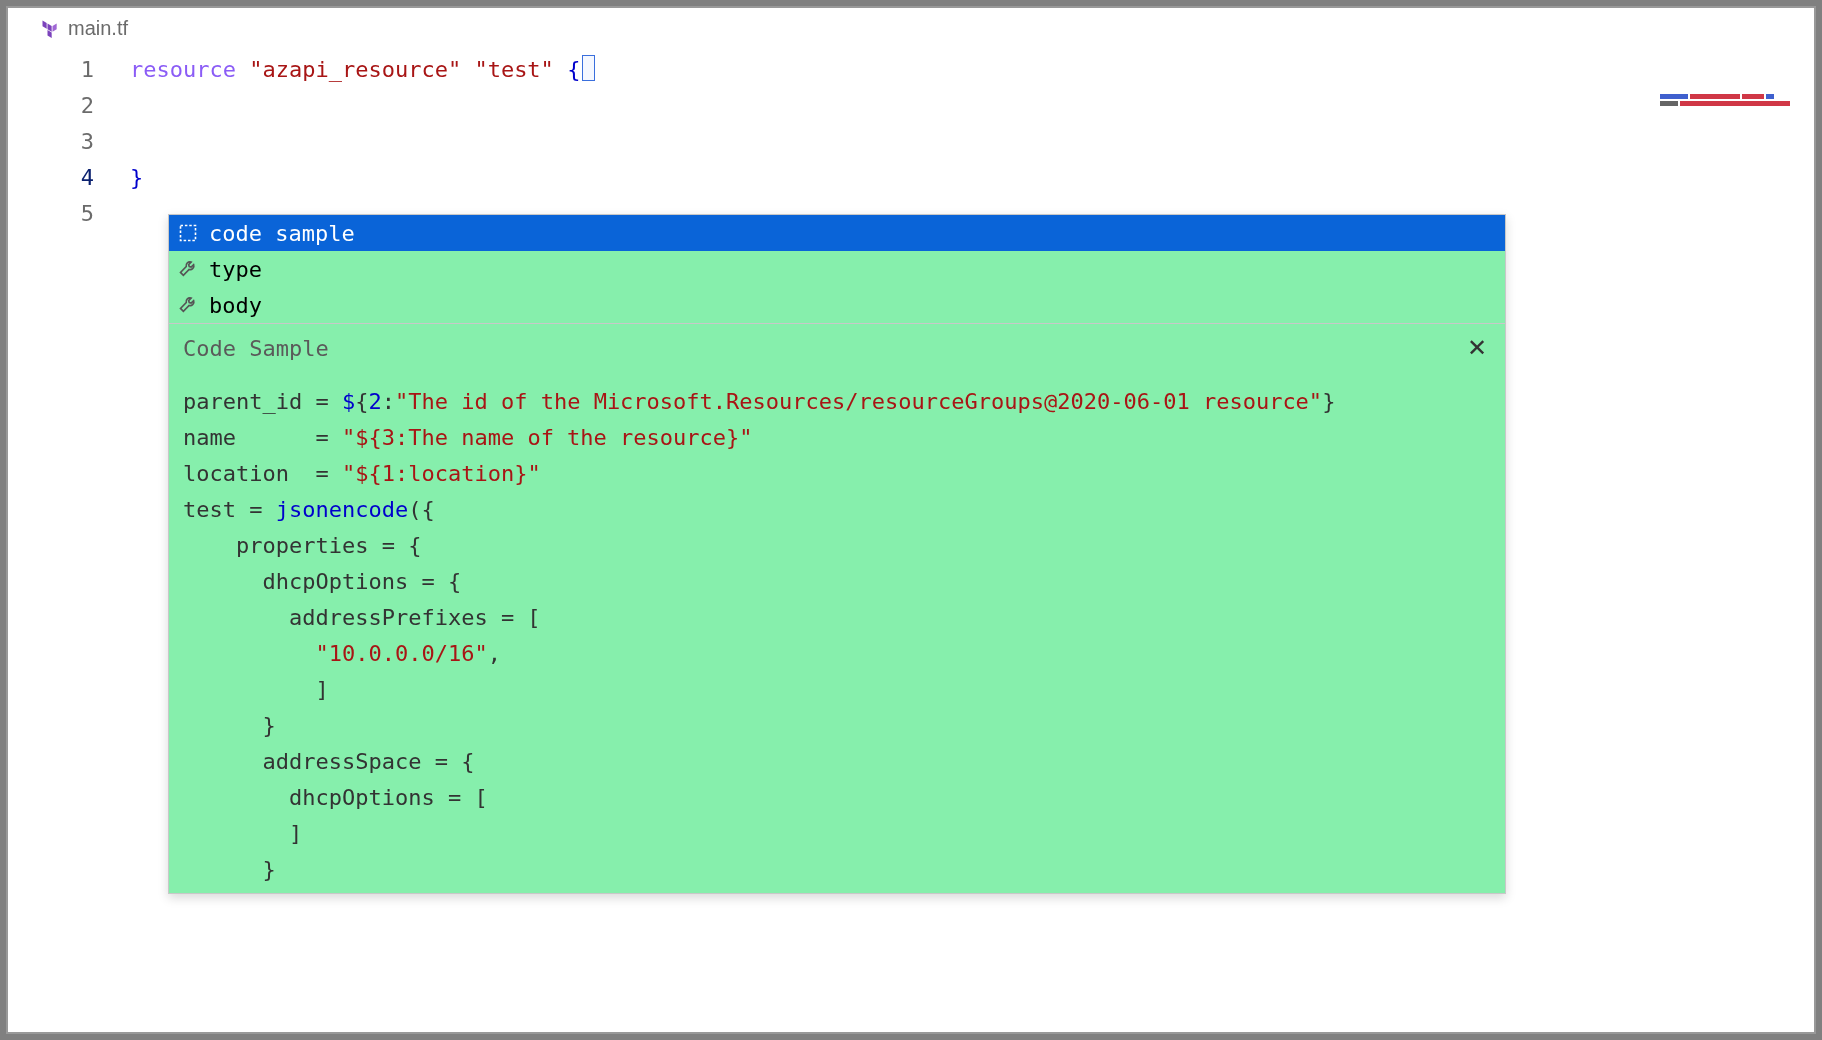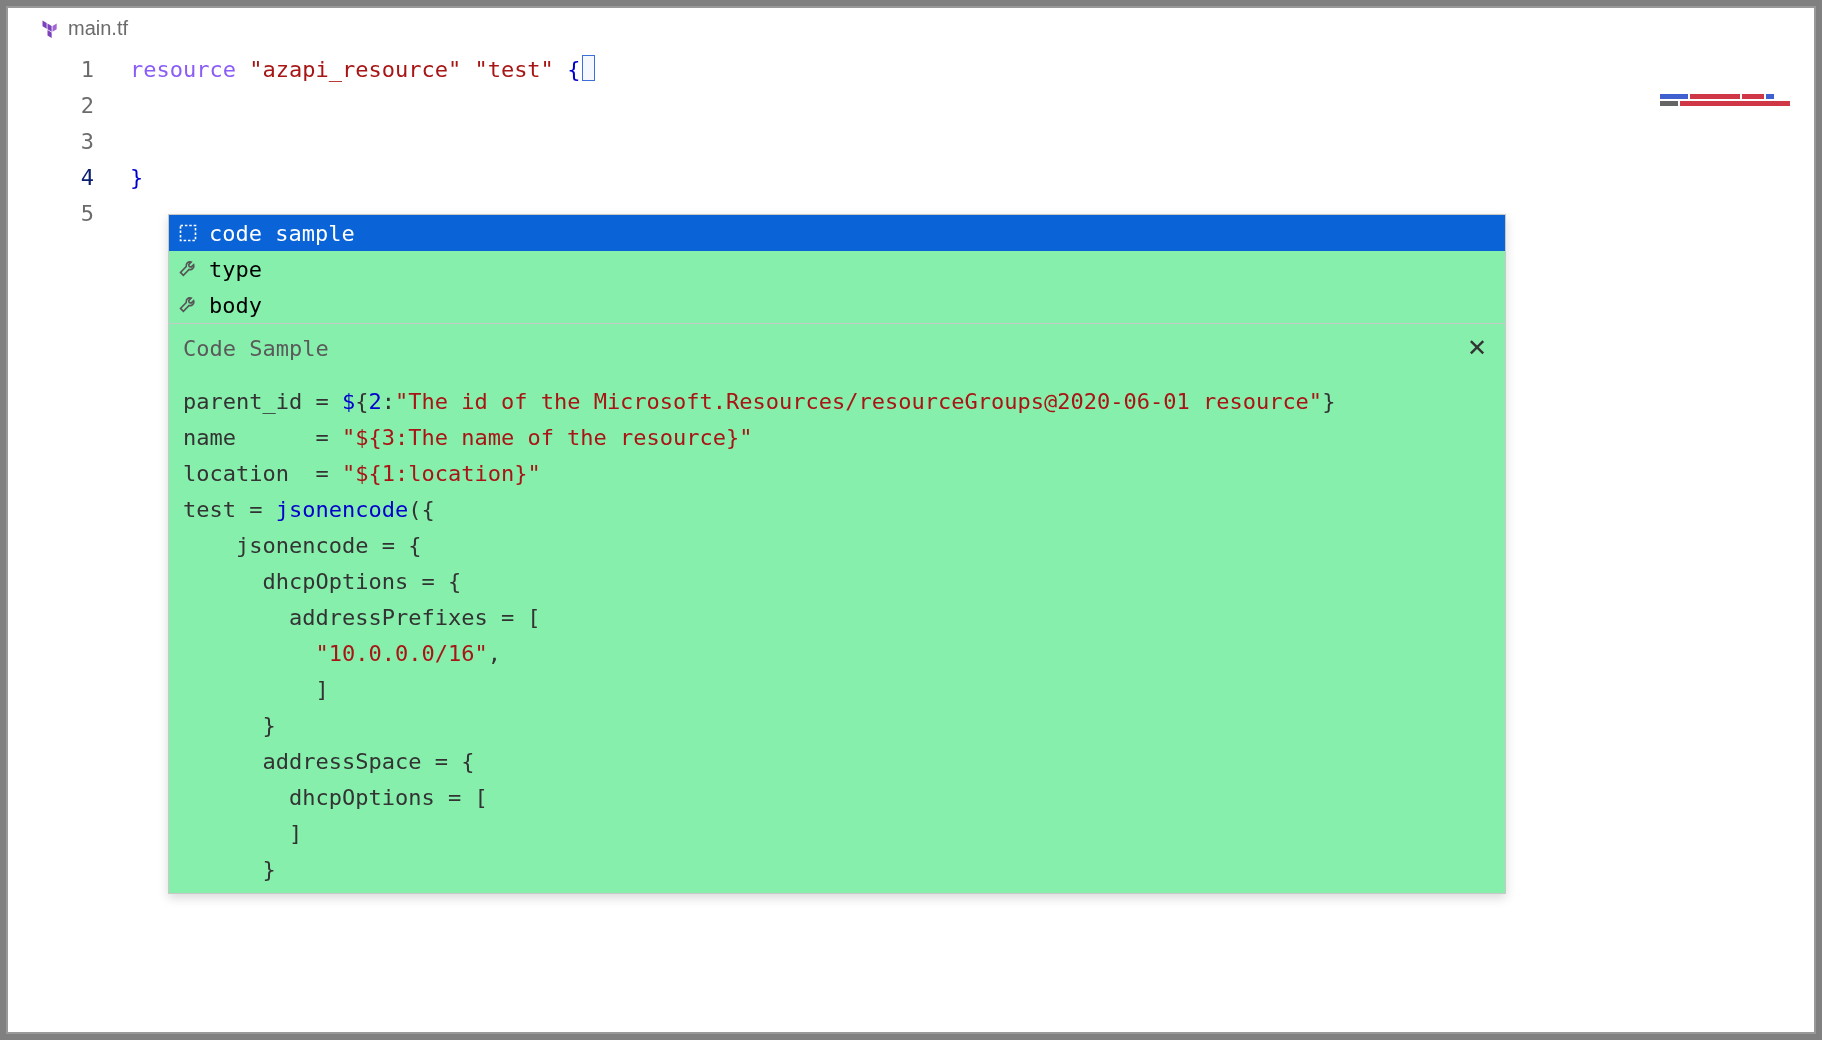--- a/index.html
+++ b/index.html
@@ -251,21 +251,21 @@
 
       <div class="doc-panel">
         <div class="doc-title-row">
           <span>Code Sample</span>
           <span class="doc-close">✕</span>
         </div>
         <div class="doc-code"><span>parent_id = </span><span class="tok-var">$</span><span>{</span><span class="tok-var">2</span><span>:</span><span class="tok-str">"The id of the Microsoft.Resources/resourceGroups@2020-06-01 resource"</span><span>}</span>
 <span>name      = </span><span class="tok-str">"${3:The name of the resource}"</span>
 <span>location  = </span><span class="tok-str">"${1:location}"</span>
 <span>test = </span><span class="tok-fn">jsonencode</span><span>({</span>
-<span>    jsonencode = {</span>
+<span>    properties = {</span>
 <span>      dhcpOptions = {</span>
 <span>        addressPrefixes = [</span>
 <span>          </span><span class="tok-str">"10.0.0.0/16"</span><span>,</span>
 <span>          ]</span>
 <span>      }</span>
 <span>      addressSpace = {</span>
 <span>        dhcpOptions = [</span>
 <span>        ]</span>
 <span>      }</span>
 

